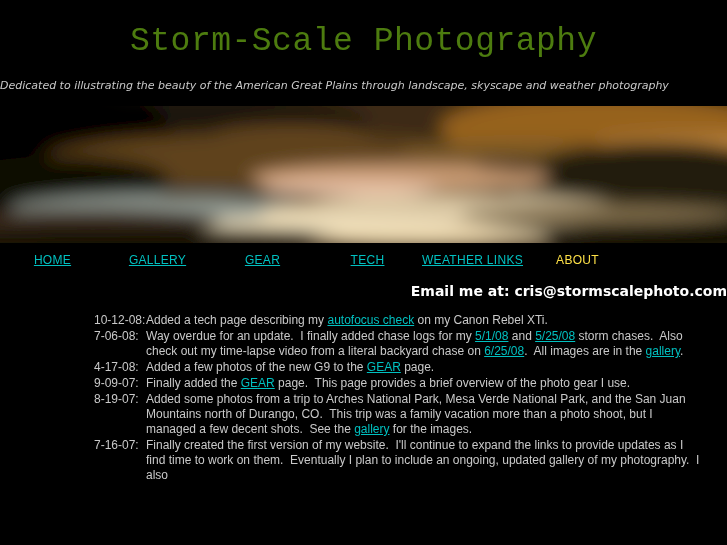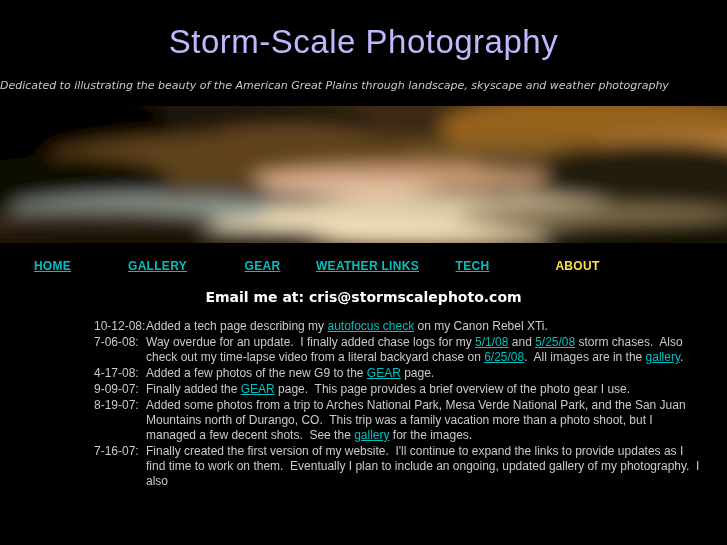--- a/index.html
+++ b/index.html
@@ -11,60 +11,59 @@
   html,body{margin:0;padding:0;}
   body{
     width:727px;height:545px;overflow:hidden;
     background:var(--bg);
     font-family:"Liberation Sans",sans-serif;
     color:var(--text);
   }
   .page-title{
     margin:22px 0 0 0;
     text-align:center;
-    font-family:Liberation Sans, sans-serif;
+    font-family:Liberation Mono, monospace;
     font-weight:normal;
     font-size:33px;
     line-height:39px;
-    color:#c4b5fd;
+    color:#4d7c0f;
     letter-spacing:0.5px;
   }
   .subtitle{
     margin:17px 16px 0 0;
     text-align:left;
     font-family:"DejaVu Sans",sans-serif;
     font-style:italic;
     font-size:11px;
     line-height:15px;
     color:#c9c9c9;
   }
   .banner{
     margin-top:13px;
     width:727px;height:137px;
     overflow:hidden;
     line-height:0;
   }
   .banner svg{display:block;width:727px;height:137px;}
   .nav-bar{
-    margin-top:13px;
+    margin-top:7px;
     display:flex;
     width:630px;
-    font-weight:bold;
   }
   .nav-cell{flex:1;text-align:center;}
   .nav-item{
     font-size:12px;
     line-height:14px;
     letter-spacing:0.3px;
   }
   a.nav-link{color:var(--link);text-decoration:underline;cursor:pointer;}
   span.nav-plain{color:#fde047;text-decoration:none;}
   .email-line{
     margin-top:15px;
-    text-align:center;
+    text-align:right;
     font-family:"DejaVu Sans",sans-serif;
     font-weight:bold;
     font-size:14px;
     line-height:17px;
     color:var(--email);
   }
   .updates-list{
     margin:13px 27px 0 94px;
     font-size:12px;
     line-height:15px;
@@ -121,22 +120,22 @@
       <ellipse cx="640" cy="130" rx="180" ry="12" fill="#0c0805"></ellipse>
       <ellipse cx="430" cy="133" rx="120" ry="8" fill="#e8d3a8"></ellipse>
     </g>
   </svg>
 </div>
 
 <nav class="nav-bar">
     <div class="nav-cell"><a class="nav-item nav-link" href="#">HOME</a></div>
     <div class="nav-cell"><a class="nav-item nav-link" href="#">GALLERY</a></div>
     <div class="nav-cell"><a class="nav-item nav-link" href="#">GEAR</a></div>
+    <div class="nav-cell"><a class="nav-item nav-link" href="#">TECH</a></div>
     <div class="nav-cell"><a class="nav-item nav-link" href="#">WEATHER LINKS</a></div>
-    <div class="nav-cell"><a class="nav-item nav-link" href="#">TECH</a></div>
     <div class="nav-cell"><span class="nav-item nav-plain">ABOUT</span></div>
   </nav>
 
 <div class="email-line">Email me at: cris@stormscalephoto.com</div>
 
 <div class="updates-list">
     <div class="update-row">
       <span class="update-date">10-12-08:</span>
       <span class="update-content">Added a tech page describing my <a class="inline-link" href="#">autofocus check</a> on my Canon Rebel XTi.</span>
     </div>

